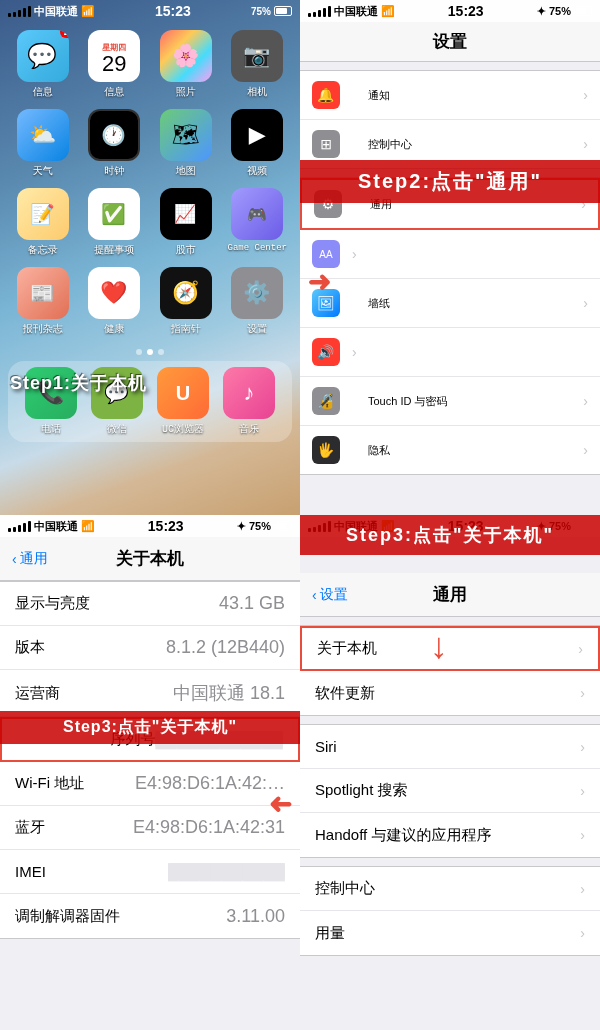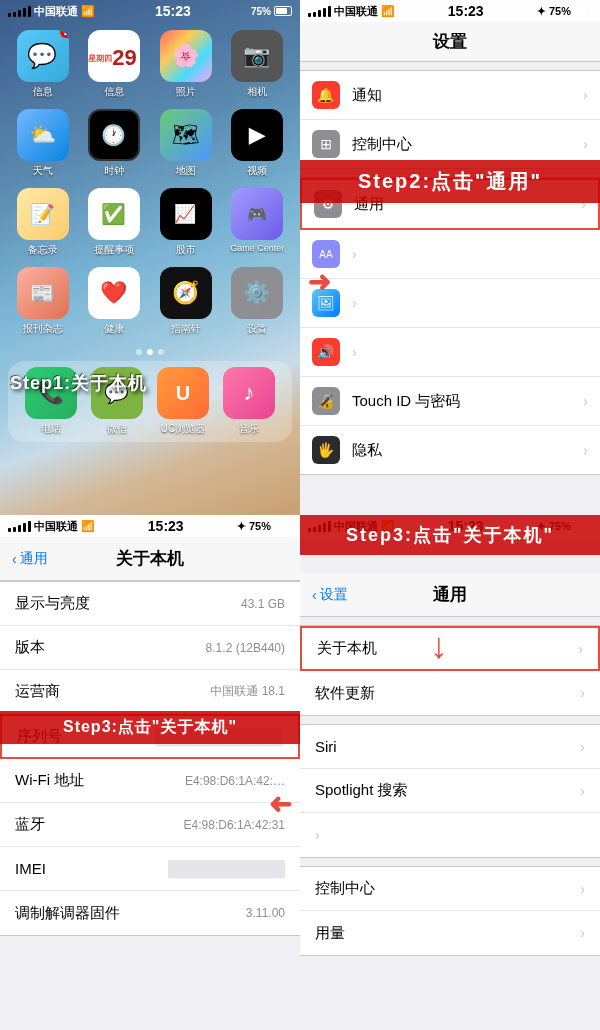--- a/index.html
+++ b/index.html
@@ -40,21 +40,21 @@
       position: relative; z-index: 5;
       display: grid; grid-template-columns: repeat(4, 1fr);
       gap: 10px; padding: 8px 12px;
     }
     .app-item { display: flex; flex-direction: column; align-items: center; gap: 3px; cursor: pointer; }
     .app-icon {
       width: 52px; height: 52px; border-radius: 12px;
       display: flex; align-items: center; justify-content: center;
       font-size: 22px; position: relative; overflow: hidden;
     }
-    .app-label { font-size: 10px; color: white; text-shadow: 0 1px 2px rgba(0,0,0,0.8); text-align: center; }
+    .app-label { font-size: 10px; color: white; text-shadow: 0 1px 2px rgba(0,0,0,0.8); text-align: center; font-family: Liberation Mono, monospace; }
     .badge {
       position: absolute; top: -4px; right: -4px;
       background: red; color: white; border-radius: 10px;
       font-size: 9px; padding: 1px 4px; font-weight: bold;
     }
 
     
     .app-messages { background: linear-gradient(135deg, #5ac8fa, #34aadc); }
     .app-calendar { background: white; color: #e74c3c; }
     .app-photos { background: linear-gradient(135deg, #ff6b6b, #feca57, #48dbfb, #ff9ff3); }
@@ -112,21 +112,21 @@
     .settings-row:last-child { border-bottom: none; }
     .settings-icon { width: 28px; height: 28px; border-radius: 6px; margin-right: 12px; display: flex; align-items: center; justify-content: center; font-size: 16px; flex-shrink: 0; }
     .settings-icon-notif { background: #ff3b30; }
     .settings-icon-control { background: #8e8e93; }
     .settings-icon-general { background: #8e8e93; }
     .settings-icon-display { background: #8c8cf8; }
     .settings-icon-wallpaper { background: linear-gradient(135deg, #5ac8fa, #007aff); }
     .settings-icon-sound { background: #ff3b30; }
     .settings-icon-touchid { background: #8e8e93; }
     .settings-icon-privacy { background: #2c2c2e; }
-    .settings-row-label { flex: 1; font-size: 15px; color: #000; }
+    .settings-row-label { flex: 1; font-size: 11px; color: #000; margin-left: 16px; }
     .settings-chevron { color: #c7c7cc; font-size: 14px; }
 
     
     .step2-overlay {
       position: absolute; top: 160px; left: 0; right: 0; z-index: 30;
       background: rgba(200,0,0,0.85); color: white;
       font-size: 20px; font-weight: bold; text-align: center;
       padding: 8px; letter-spacing: 2px;
     }
     .highlight-row {
@@ -154,30 +154,30 @@
     .back-btn { position: absolute; left: 12px; color: #007aff; font-size: 14px; display: flex; align-items: center; gap: 3px; }
     .nav-title { font-size: 17px; font-weight: 600; }
     .about-list { background: white; border-top: 1px solid #c8c7cc; border-bottom: 1px solid #c8c7cc; }
     .about-row {
       display: flex; align-items: center; justify-content: space-between;
       padding: 11px 15px; border-bottom: 1px solid #e5e5ea;
       min-height: 44px; background: white;
     }
     .about-row:last-child { border-bottom: none; }
     .about-label { font-size: 15px; color: #000; }
-    .about-value { font-size: 12px; color: #8e8e93; }
+    .about-value { font-size: 18px; color: #8e8e93; }
     .about-value-blurred { font-size: 15px; color: #e5e5ea; background: #e5e5ea; border-radius: 4px; user-select: none; }
 
     .step4-overlay {
       position: absolute; top: 196px; left: 0; right: 0; z-index: 30;
       background: rgba(200,0,0,0.85); color: white;
       font-size: 16px; font-weight: bold; text-align: center;
       padding: 6px; letter-spacing: 1px;
     }
-    .serial-highlight { border: 2px solid #e74c3c !important; }
+    .serial-highlight { border: 2px solid #e74c3c !important; justify-content: flex-end; }
 
     
     .q4 {
       background: #efeff4;
       overflow: hidden;
       position: relative;
     }
     .q4-status-bar {
       display: flex; justify-content: space-between; align-items: center;
       padding: 4px 8px; height: 22px; background: rgba(255,255,255,0.9);
@@ -242,23 +242,23 @@
     <div class="app-grid">
 
       <div class="app-item">
         <div class="app-icon app-messages">
           <span style="color:white;font-size:24px">💬</span>
           <span class="badge">2</span>
         </div>
         <span class="app-label">信息</span>
       </div>
       <div class="app-item">
-        <div class="app-icon app-calendar" style="flex-direction:row;justify-content:flex-start;padding-top:4px;">
+        <div class="app-icon app-calendar" style="flex-direction:column;justify-content:center;padding-top:4px;">
           <span style="font-size:8px;color:#e74c3c;font-weight:bold;">星期四</span>
-          <span style="font-size:22px;color:#b91c1c;font-weight:700;line-height:1;">29</span>
+          <span style="font-size:22px;color:#000000;font-weight:400;line-height:1;">29</span>
         </div>
         <span class="app-label">信息</span>
       </div>
       <div class="app-item">
         <div class="app-icon app-photos">
           <span style="font-size:22px">🌸</span>
         </div>
         <span class="app-label">照片</span>
       </div>
       <div class="app-item">
@@ -438,20 +438,21 @@
         <div class="settings-icon settings-icon-display">
             <span style="color:white;font-size:10px;">AA</span>
           </div>
         <span class="settings-chevron">›</span>
       </div>
       <div class="settings-row">
 
         <div class="settings-icon settings-icon-wallpaper">
             <span style="color:white;font-size:14px;">🖼</span>
           </div>
+        <span class="settings-row-label">墙纸</span>
         <span class="settings-chevron">›</span>
       </div>
       <div class="settings-row">
         <div class="settings-icon settings-icon-sound">
             <span style="color:white;font-size:14px;">🔊</span>
           </div>
         <span class="settings-chevron">›</span>
       </div>
       <div class="settings-row">
         <div class="settings-icon settings-icon-touchid">
@@ -590,20 +591,21 @@
     <div class="general-section">
       <div class="general-row">
         <span class="general-label">Siri</span>
         <span class="general-chevron">›</span>
       </div>
       <div class="general-row">
         <span class="general-label">Spotlight 搜索</span>
         <span class="general-chevron">›</span>
       </div>
       <div class="general-row">
+        <span class="general-label">Handoff 与建议的应用程序</span>
         <span class="general-chevron">›</span>
       </div>
     </div>
 
     <div class="general-section">
       <div class="general-row">
         <span class="general-label">控制中心</span>
         <span class="general-chevron">›</span>
       </div>
       <div class="general-row">

